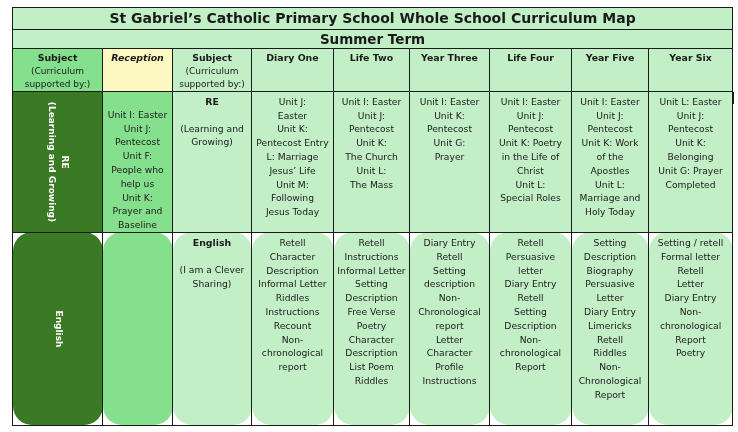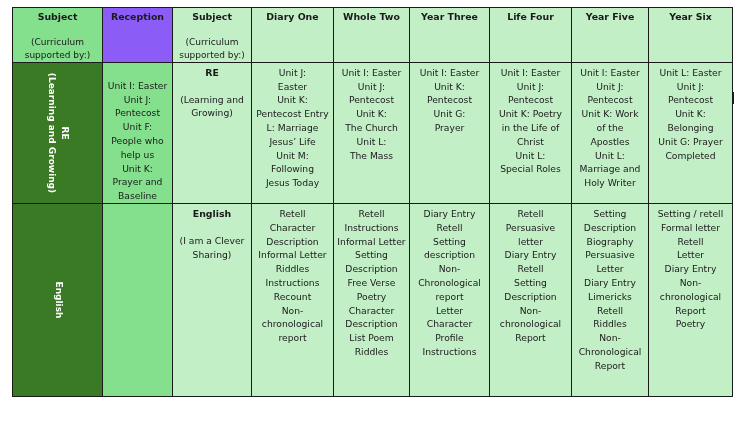--- a/index.html
+++ b/index.html
@@ -8,30 +8,30 @@
   table.map { position: absolute; left: 12px; top: 7px; border-collapse: collapse;
               table-layout: fixed; width: 720px; }
   table.map td { border: 1px solid #1a1a1a; padding: 0; vertical-align: top;
                  text-align: center; font-size: 9.2px; line-height: 13.8px; }
   .title-cell { background: #c3efc7; height: 21px; font-weight: bold; font-size: 14px !important;
                 line-height: 21px !important; vertical-align: middle !important; }
   .term-cell { background: #c3efc7; height: 18px; font-weight: bold; font-size: 13.5px !important;
                line-height: 18px !important; vertical-align: middle !important; }
   .hdr { background: #c3efc7; height: 41px; }
   .hdr-subject { background: #85e08e; }
-  .hdr-reception { background: #8b5cf6; }
+  .hdr-reception { background: #fef9c3; font-style: italic; }
   .hdr b { display: block; font-size: 9.4px; padding-top: 2px; }
-  .hdr span.sub { display: block; font-size: 9px; line-height: 13px; color: #1a1a1a; margin-top: 12px; }
+  .hdr span.sub { display: block; font-size: 9px; line-height: 13px; color: #1a1a1a; }
   .subject-side { background: #3a7a25; color: #ffffff; font-weight: bold; position: relative; }
   .vert { position: absolute; left: 50%; top: 50%; transform: translate(-50%,-50%) rotate(90deg);
           white-space: nowrap; font-size: 9px; line-height: 13px; text-align: center; }
   .reception-cell { background: #85e08e; }
   .body-cell { background: #c3efc7; }
   .row-re td { height: 138px; }
-  .row-en td { height: 192px; }
+  .row-en td { height: 192px; border-radius: 19px; }
   .cell-inner { padding: 3px 2px 0 2px; }
   .reception-cell .cell-inner { padding-top: 16px; }
   .subj-label b { display: block; font-size: 9.4px; }
   .subj-label .gap { height: 13px; }
   .line { display: block; }
   .cursor-mark { position: absolute; left: 733px; top: 92px; width: 1px; height: 12px; background: #1a1a1a; }
 </style>
 </head>
 <body>
 
@@ -41,37 +41,43 @@
       <col style="width:70px">
       <col style="width:79px">
     <col style="width:82px">
       <col style="width:76px">
       <col style="width:80px">
     <col style="width:82px">
       <col style="width:77px">
       <col style="width:84px">
   </colgroup>
   <tbody>
+      <tr>
+    <td colspan="9" class="title-cell">St Gabriel’s Catholic Primary School Whole School Curriculum Map</td>
+  </tr>
+  <tr>
+    <td colspan="9" class="term-cell">Summer Term</td>
+  </tr>
   <tr>
     <td class="hdr hdr-subject">
       <b>Subject</b>
       <span class="sub">(Curriculum supported by:)</span>
     </td>
     <td class="hdr hdr-reception">
       <b>Reception</b>
     </td>
     <td class="hdr">
       <b>Subject</b>
       <span class="sub">(Curriculum supported by:)</span>
     </td>
     <td class="hdr">
           <b>Diary One</b>
         </td>
     <td class="hdr">
-          <b>Whole Two</b>
+          <b>Life Two</b>
         </td>
     <td class="hdr">
           <b>Year Three</b>
         </td>
     <td class="hdr">
           <b>Life Four</b>
         </td>
     <td class="hdr">
           <b>Year Five</b>
         </td>
@@ -158,21 +164,21 @@
     <td class="body-cell">
           <div class="cell-inner">
             <span class="line">Unit I: Easter</span>
             <span class="line">Unit J:</span>
             <span class="line">Pentecost</span>
             <span class="line">Unit K: Work</span>
             <span class="line">of the</span>
             <span class="line">Apostles</span>
             <span class="line">Unit L:</span>
             <span class="line">Marriage and</span>
-            <span class="line">Holy Writer</span>
+            <span class="line">Holy Today</span>
           </div>
         </td>
     <td class="body-cell">
           <div class="cell-inner">
             <span class="line">Unit L: Easter</span>
             <span class="line">Unit J:</span>
             <span class="line">Pentecost</span>
             <span class="line">Unit K:</span>
             <span class="line">Belonging</span>
             <span class="line">Unit G: Prayer</span>

